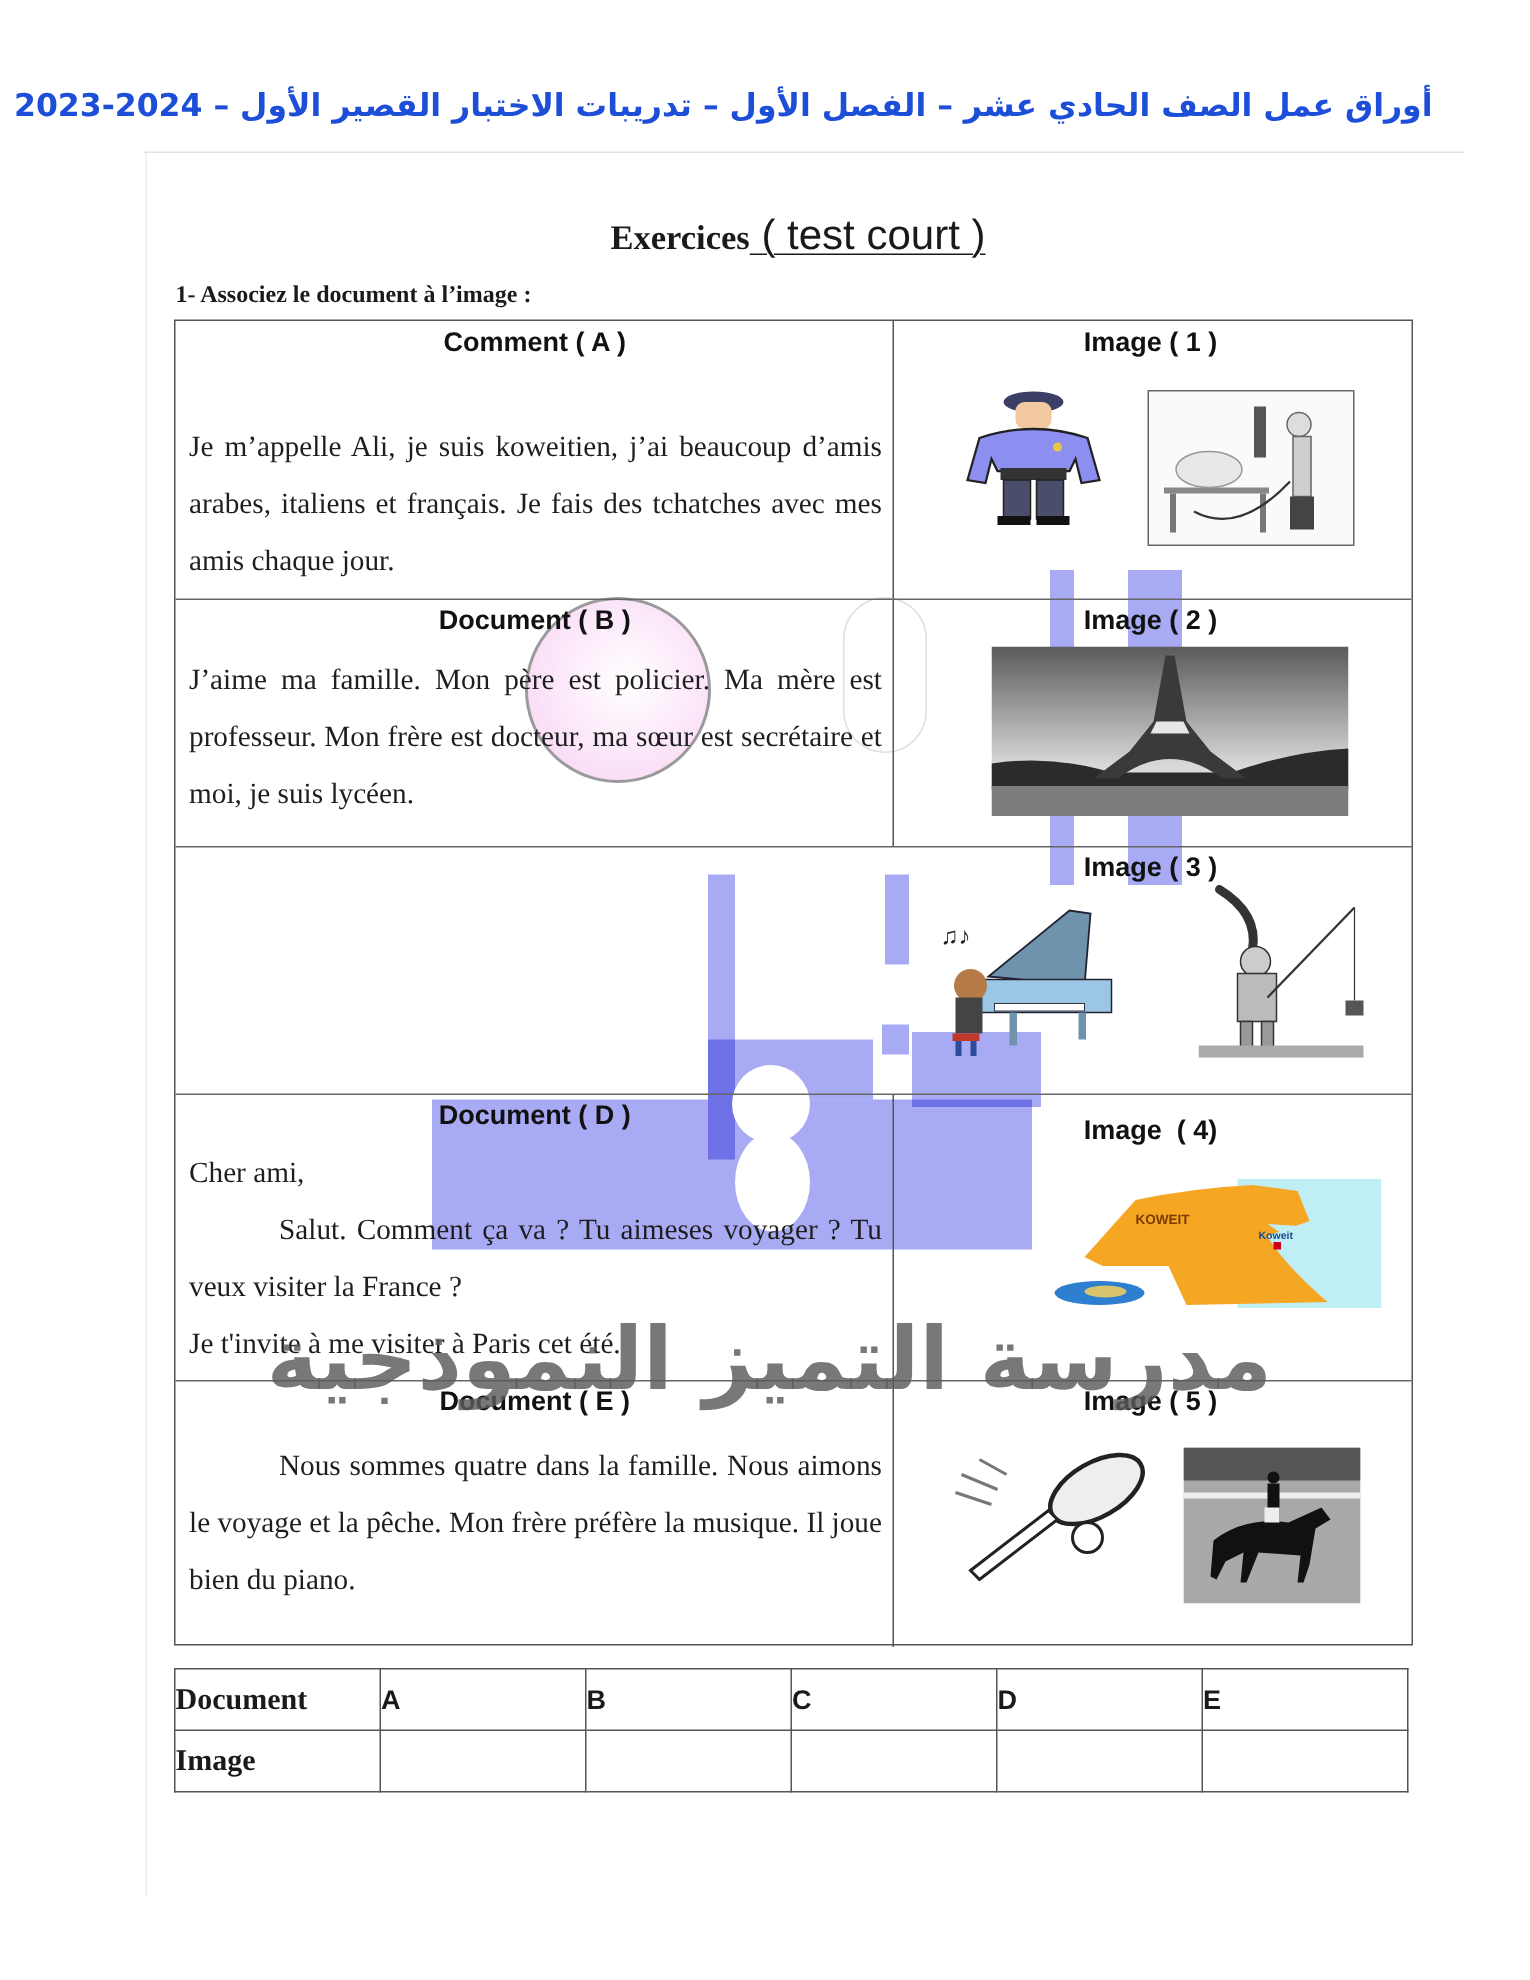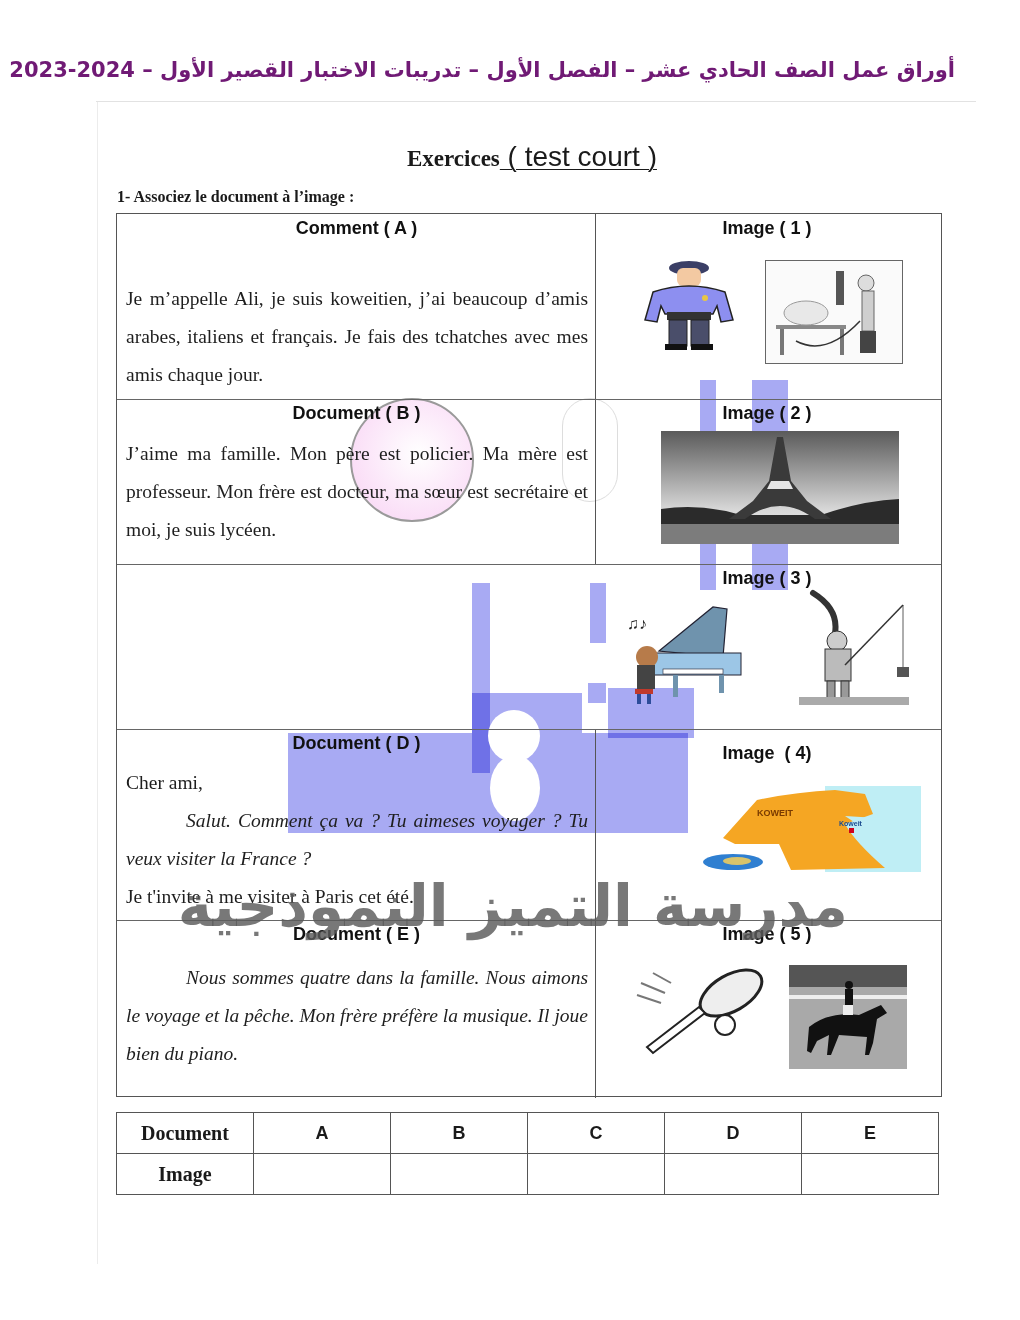--- a/index.html
+++ b/index.html
@@ -2,21 +2,21 @@
 <html><head>
 <meta charset="utf-8">
 <style>
   * { box-sizing: border-box; margin: 0; padding: 0; }
   html, body { width: 1020px; height: 1320px; background: #ffffff; overflow: hidden; }
   body { position: relative; font-family: "Liberation Serif", serif; color: #1a1a1a; }
 
   .page-header {
     position: absolute; left: 120px; top: 58px; width: 835px; height: 36px;
     direction: rtl; text-align: right;
-    font-family: "DejaVu Sans", sans-serif; font-weight: bold; font-size: 21px; color: #701a75;
+    font-family: "DejaVu Sans", sans-serif; font-weight: bold; font-size: 21px; color: #1d4ed8;
     white-space: nowrap;
   }
   .header-rule { position: absolute; left: 96px; top: 101px; width: 880px; height: 1px; background: #e2e2e2; }
   .page-left-rule { position: absolute; left: 97px; top: 102px; width: 1px; height: 1162px; background: #ececec; }
 
   .title {
     position: absolute; left: 0; top: 141px; width: 1064px; text-align: center;
     font-size: 23px; font-weight: bold; color: #1a1a1a;
   }
   .title .sub {
@@ -41,39 +41,39 @@
     font-family: "Liberation Sans", sans-serif; font-weight: bold; font-size: 18px;
     text-align: center; color: #111; position: absolute; width: 100%;
   }
   .doc-cell .cell-head { left: 0; width: 479px; padding-left: 0; }
   .img-cell .cell-head { left: 60px; }
   .doc-text {
     position: absolute; left: 9px; width: 462px;
     font-size: 19.5px; line-height: 38px; text-align: justify; color: #1e1e1e;
   }
   .doc-text p { margin: 0; }
-  .doc-text .indent { text-indent: 60px; font-style: italic; }
+  .doc-text .indent { text-indent: 60px; }
 
   .pic { position: absolute; }
 
   
   .wm-shape { position: absolute; background: #a3a6f3; opacity: 0.95; mix-blend-mode: multiply; }
   .wm-text {
     position: absolute; left: 228px; top: 872px; width: 620px; text-align: center;
     font-family: "DejaVu Sans", sans-serif; font-weight: bold; font-size: 58px; color: rgba(90,90,90,0.82);
     direction: rtl; white-space: nowrap; letter-spacing: -1px;
   }
 
   
   .answer-grid {
     position: absolute; left: 116px; top: 1112px; width: 823px; height: 83px;
     border-collapse: collapse; table-layout: fixed;
   }
   .answer-grid td {
-    border: 1.5px solid #555; text-align: center; vertical-align: middle; height: 41px;
+    border: 1.5px solid #555; text-align: left; vertical-align: middle; height: 41px;
   }
   .answer-grid td.label { font-family: "Liberation Serif", serif; font-weight: bold; font-size: 20px; width: 137px; }
   .answer-grid td.letter { font-family: "Liberation Sans", sans-serif; font-weight: bold; font-size: 18px; }
 </style>
 </head>
 <body>
 
 <div class="page-header">أوراق عمل الصف الحادي عشر – الفصل الأول – تدريبات الاختبار القصير الأول – 2024-2023</div>
 <div class="header-rule"></div>
 <div class="page-left-rule"></div>

